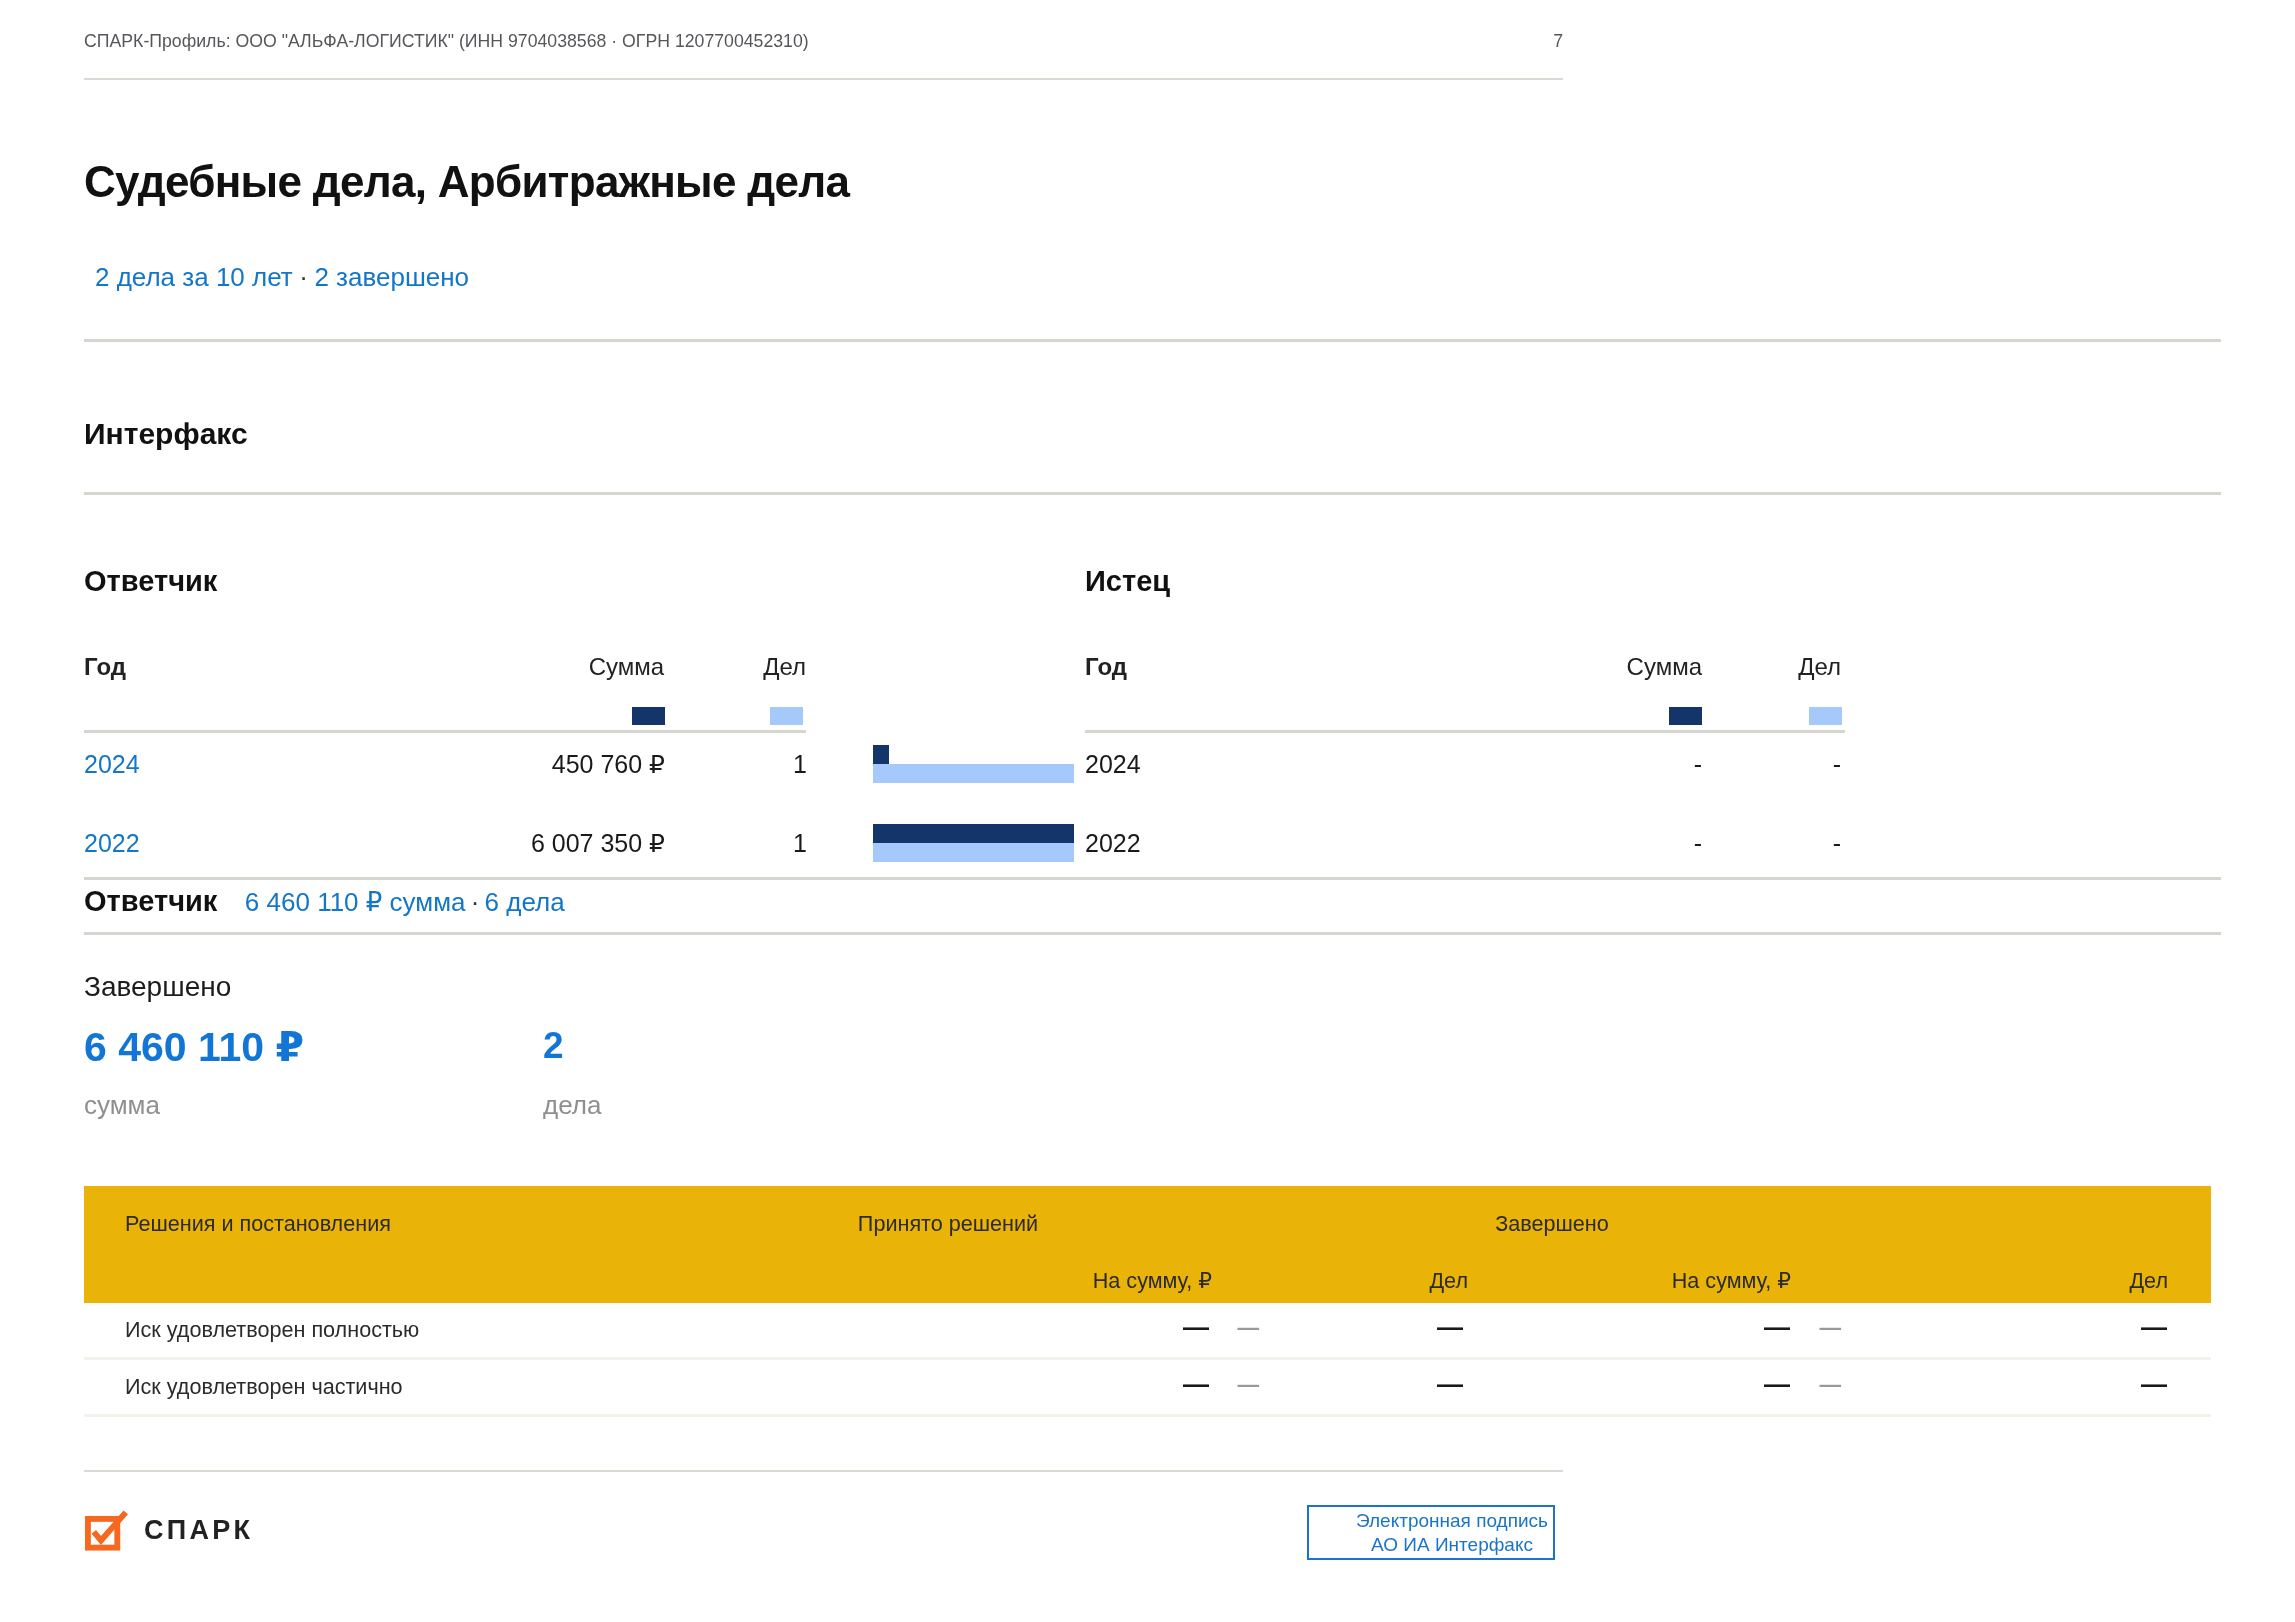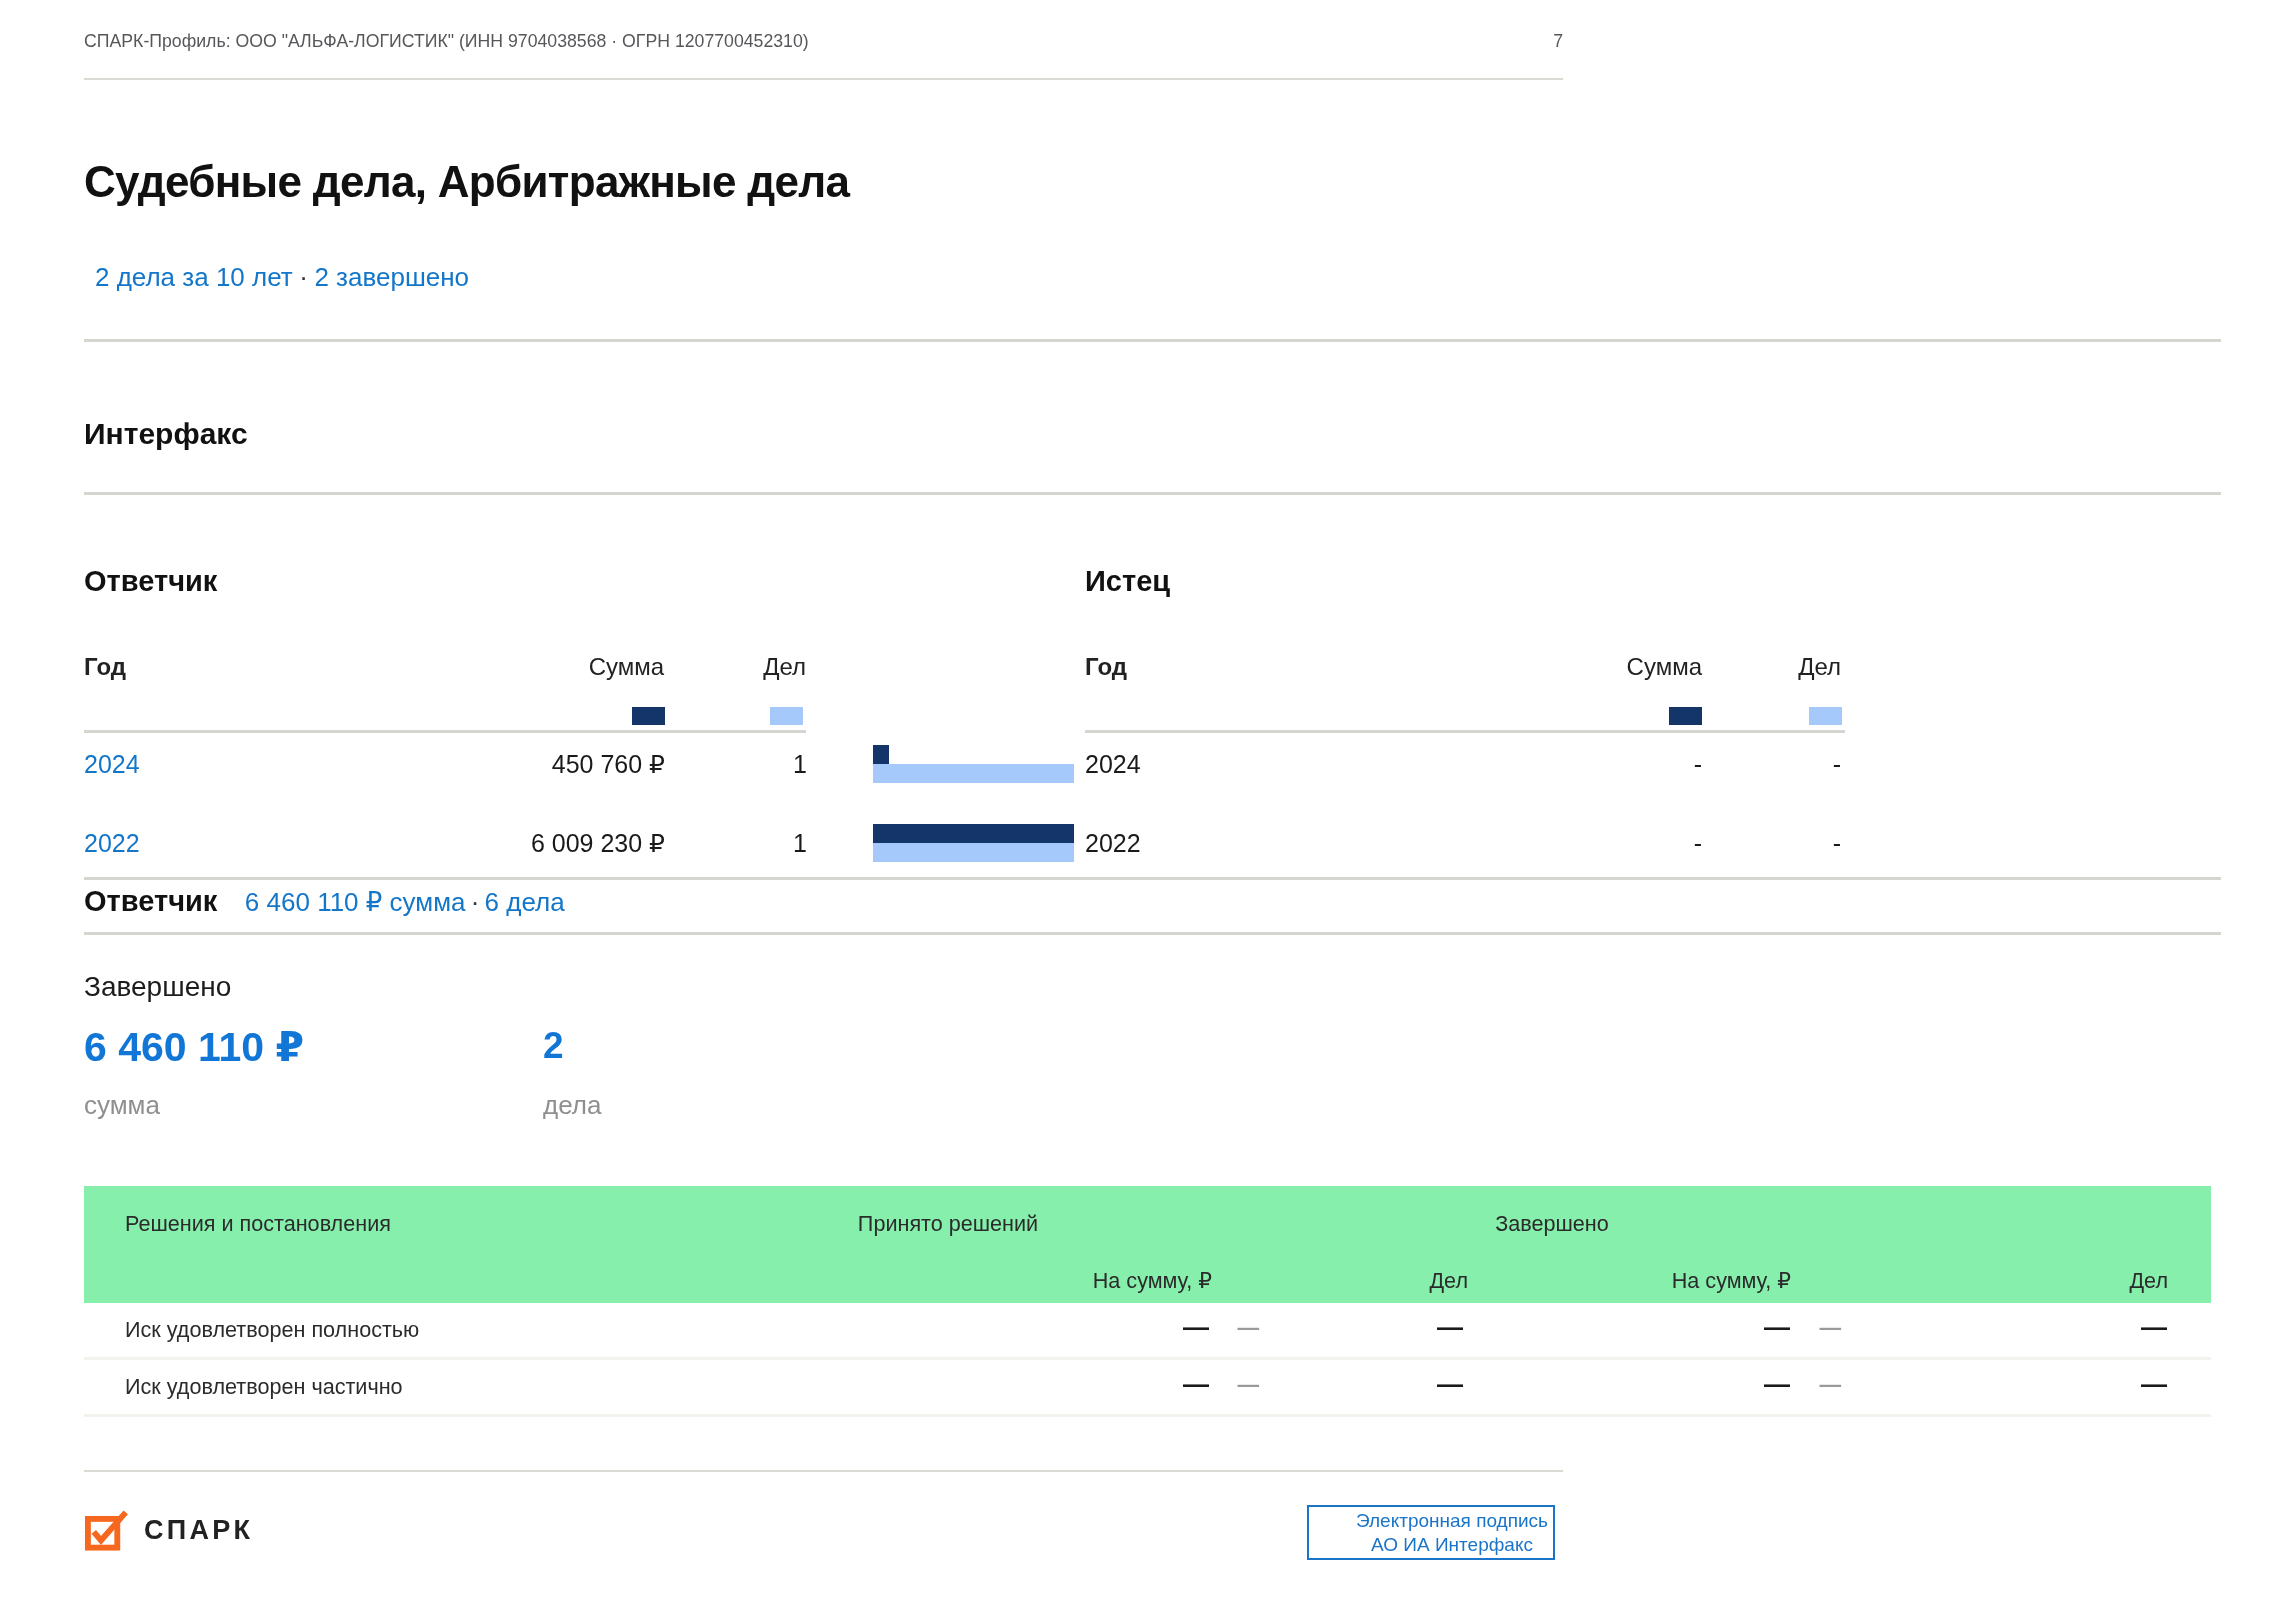--- a/index.html
+++ b/index.html
@@ -61,21 +61,21 @@
   
   .completed { position:absolute; left:84px; top:971px; width:785px; }
   .completed .cap { font-size:28px; color:#1c1c1c; }
   .completed .vals { position:relative; margin-top:19.6px; height:52px; }
   .completed .big { position:absolute; left:0; top:0; font-size:41px; font-weight:bold; color:#1276d6; }
   .completed .big2 { position:absolute; left:459px; top:2.6px; font-size:37px; font-weight:bold; color:#1276d6; }
   .completed .labels { position:relative; margin-top:15.7px; height:31px; font-size:26px; color:#8f8f8f; }
   .completed .lab1 { position:absolute; left:0; }
   .completed .lab2 { position:absolute; left:459px; }
   
-  .decisions { position:absolute; left:84px; top:1186px; width:2127px; background:#86efac; }
+  .decisions { position:absolute; left:84px; top:1186px; width:2127px; background:#eab308; }
   .dt-header { position:relative; height:117px; font-size:21.6px; color:#2b2b2b; }
   .dt-header span { position:absolute; white-space:nowrap; }
   .dt-rows-header { left:41px; top:25px; }
   .dt-g1 { left:864px; top:25px; transform:translateX(-50%); }
   .dt-g2 { left:1468px; top:25px; transform:translateX(-50%); }
   .dt-sub { top:82px; text-align:right; }
   .dt-s1 { left:932px; width:196px; }
   .dt-s2 { left:1253px; width:131px; }
   .dt-s3 { left:1511px; width:196px; }
   .dt-s4 { left:1953px; width:131px; }
@@ -135,21 +135,21 @@
       <span class="cell c-year year-link">2024</span>
       <span class="cell c-sum">450 760 ₽</span>
       <span class="cell c-del">1</span>
       <span class="bars">
         <span class="bar" style="width: 8%; background: rgb(20, 53, 106); display: block;"></span>
         <span class="bar" style="display: block; width: 100%; background: rgb(165, 201, 251);"></span>
       </span>
     </div>
     <div class="stat-row">
       <span class="cell c-year year-link">2022</span>
-      <span class="cell c-sum">6 009 230 ₽</span>
+      <span class="cell c-sum">6 007 350 ₽</span>
       <span class="cell c-del">1</span>
       <span class="bars">
         <span class="bar" style="display: block; width: 100%; background: rgb(20, 53, 106);"></span>
         <span class="bar" style="display: block; width: 100%; background: rgb(165, 201, 251);"></span>
       </span>
     </div>
   </div>
 
   <div class="stat-block right-tbl" style="left:1085px; width:764px;">
     <h3>Истец</h3>

